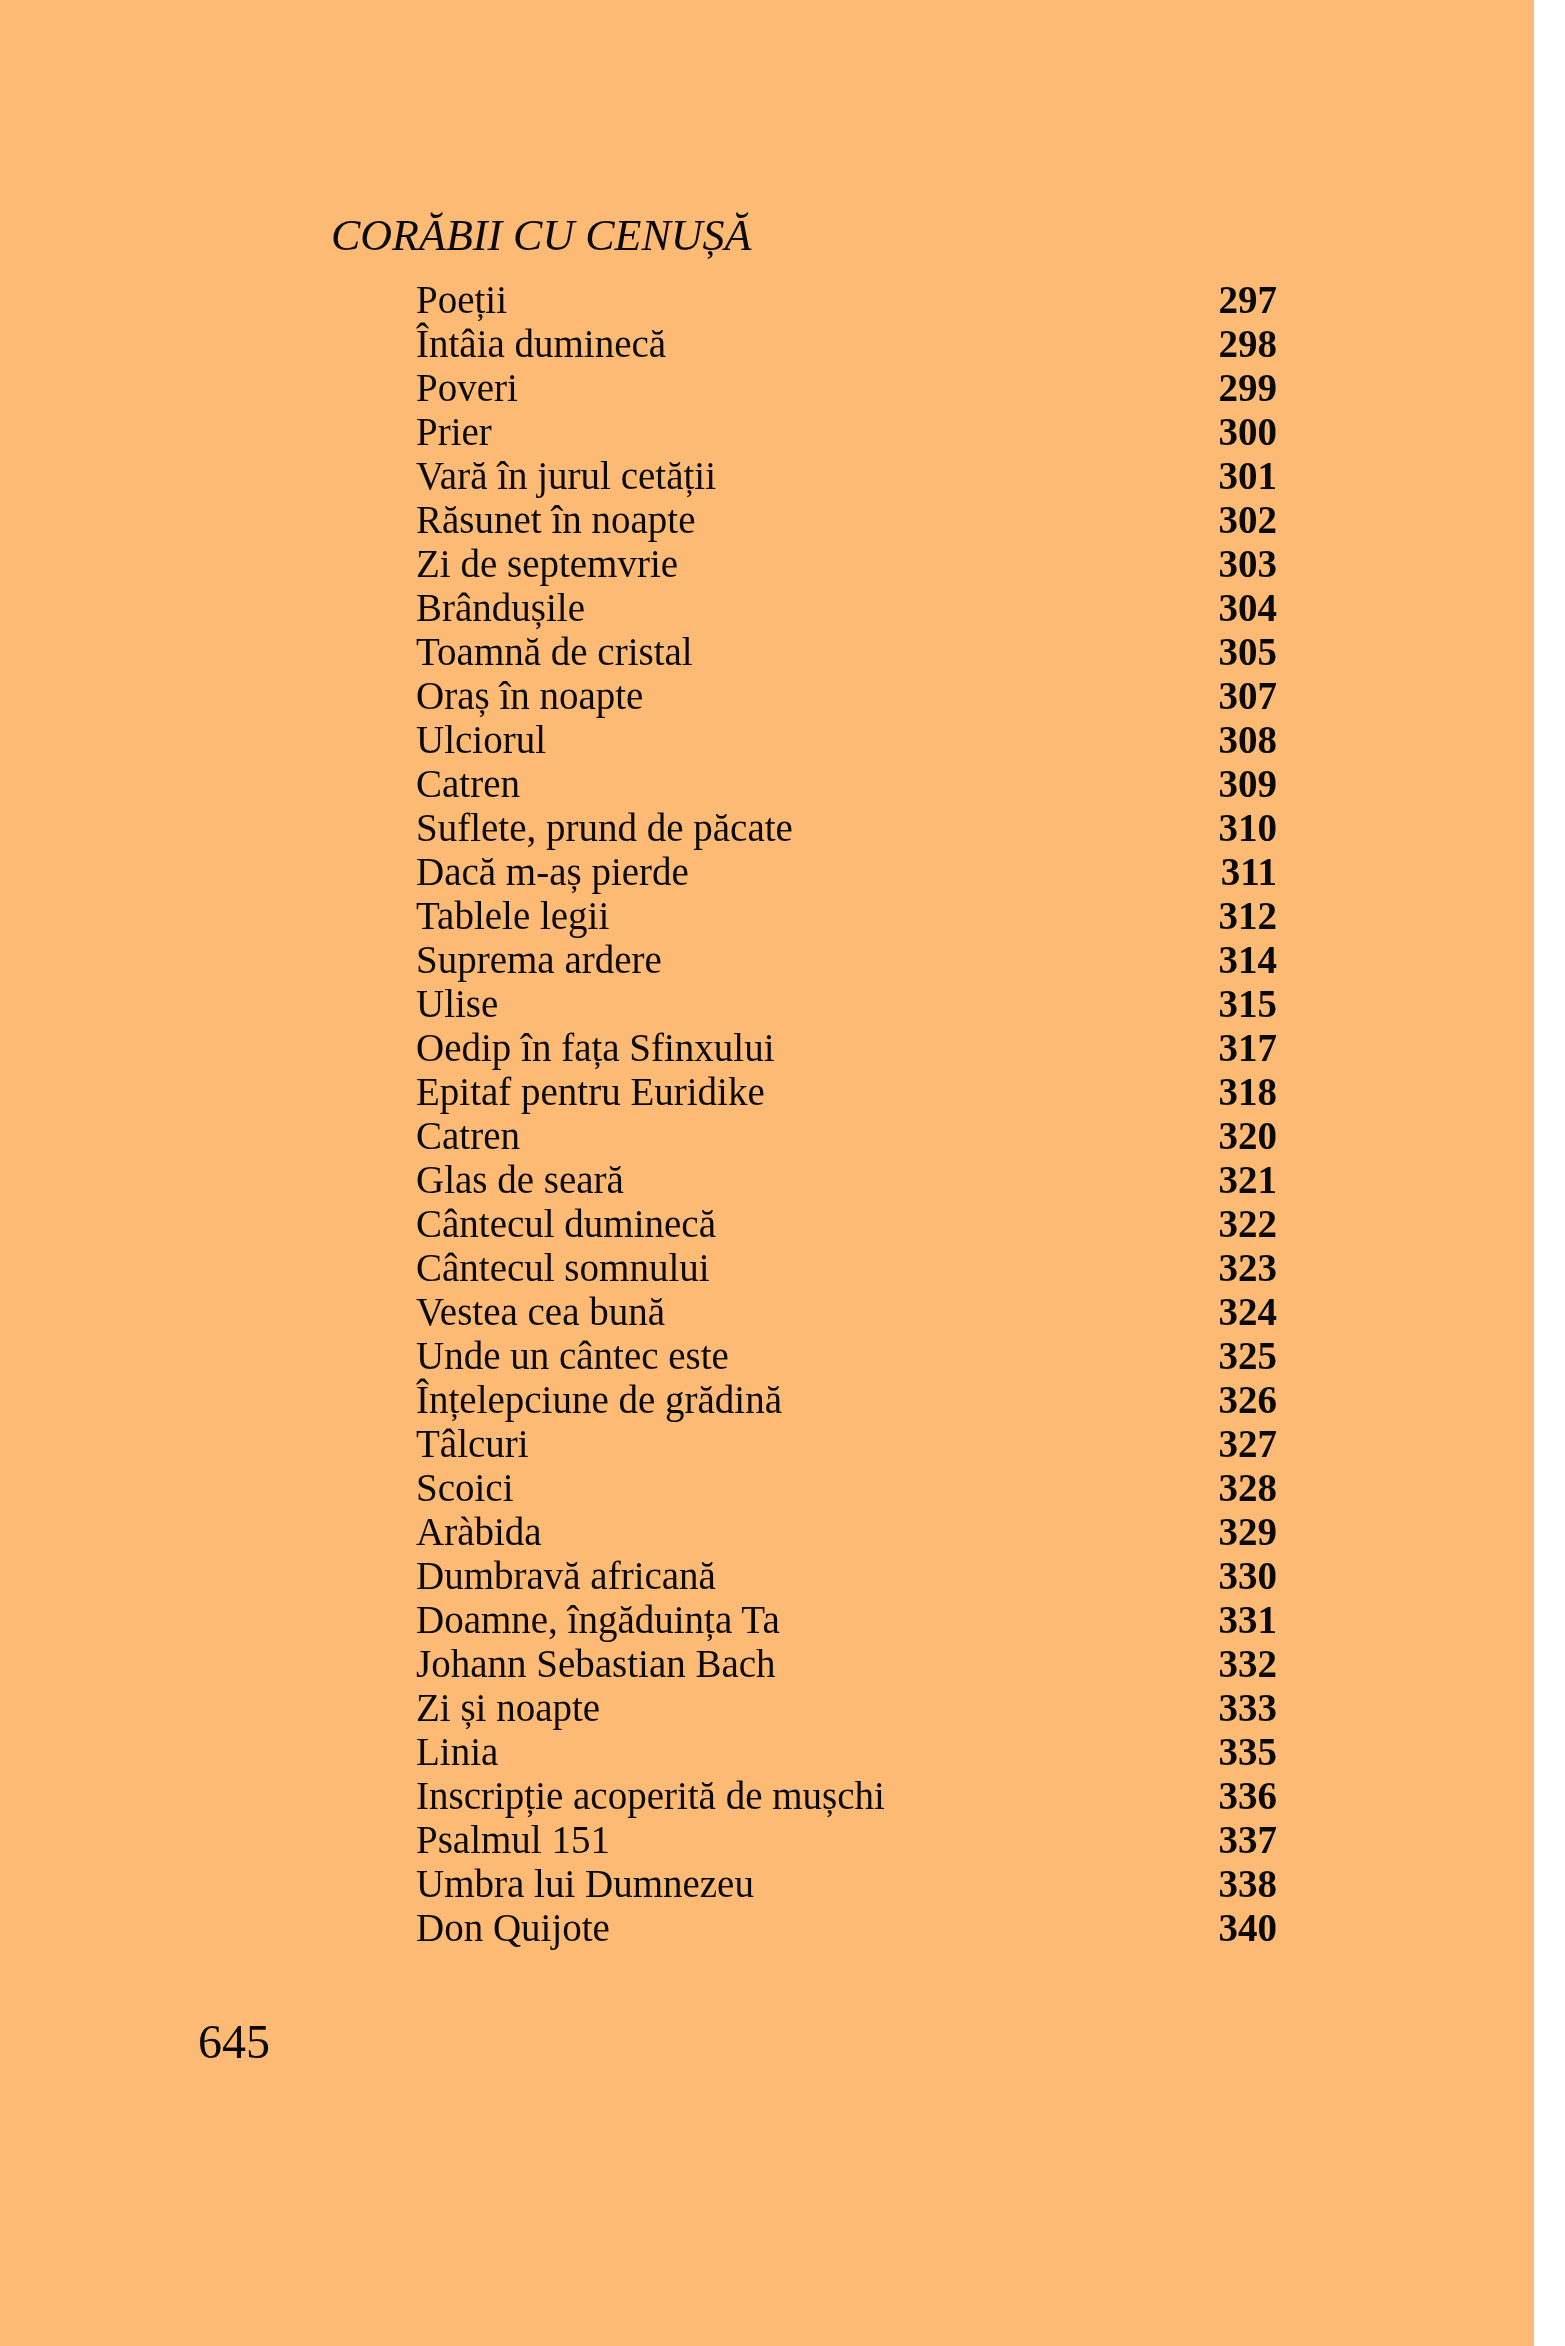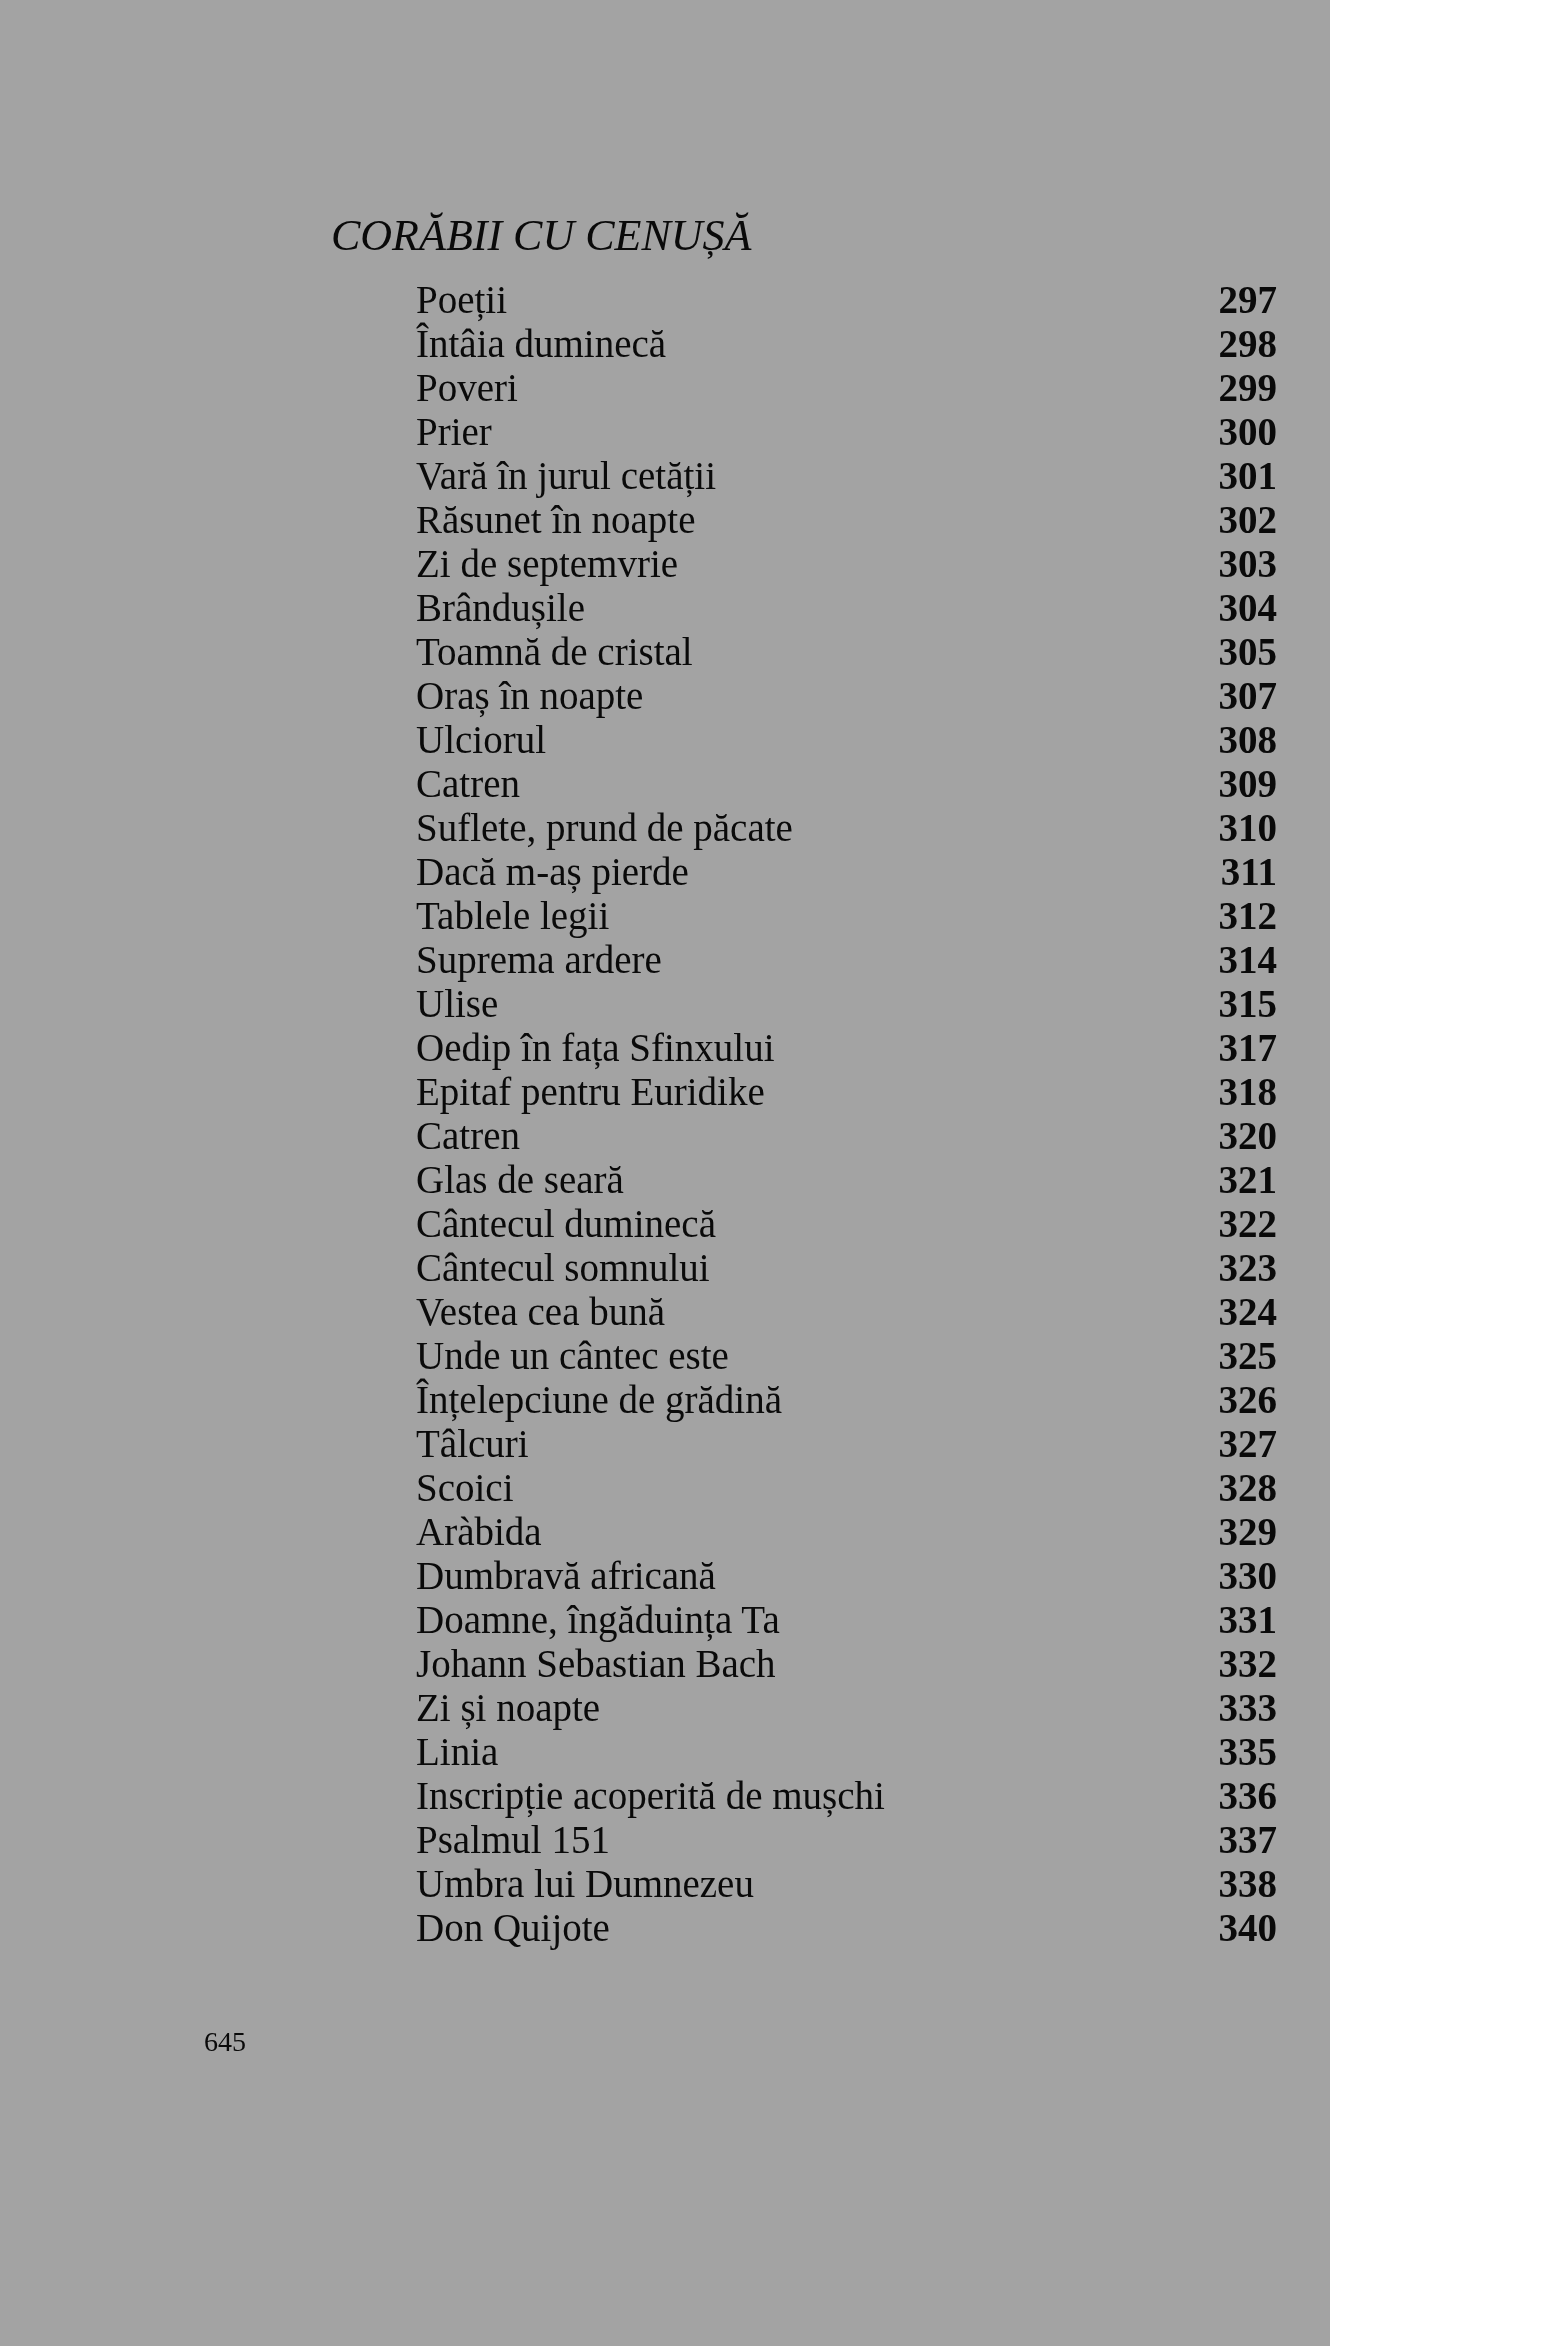--- a/index.html
+++ b/index.html
@@ -2,23 +2,23 @@
 <html style="font-size:15px"><head>
 <meta charset="utf-8">
 <style>
   html, body {
     margin: 0;
     padding: 0;
     background: #ffffff;
   }
   .page {
     position: relative;
-    width: 1330px;
+    width: 1534px;
     height: 2347px;
-    background: #a3a3a3;
+    background: #fdba74;
     color: #0a0a0a;
     font-family: "Liberation Serif", serif;
     overflow: hidden;
   }
   .section-header {
     position: absolute;
     left: 331px;
     top: 212px;
     font-size: 44px;
     font-style: italic;
@@ -44,25 +44,25 @@
   .row .title {
     white-space: nowrap;
   }
   .row .pagenum {
     white-space: nowrap;
     text-align: center;
     font-weight: bold;
   }
   .folio {
     position: absolute;
-    left: 204px;
+    left: 198px;
     top: 2020px;
     height: 44px;
     line-height: 44px;
-    font-size: 28px;
+    font-size: 48px;
   }
 </style>
 </head>
 <body>
 
 <div class="page">
   <div class="section-header">CORĂBII CU CENUȘĂ</div>
 
   <div class="toc" id="toc-list">
   <div class="row">

